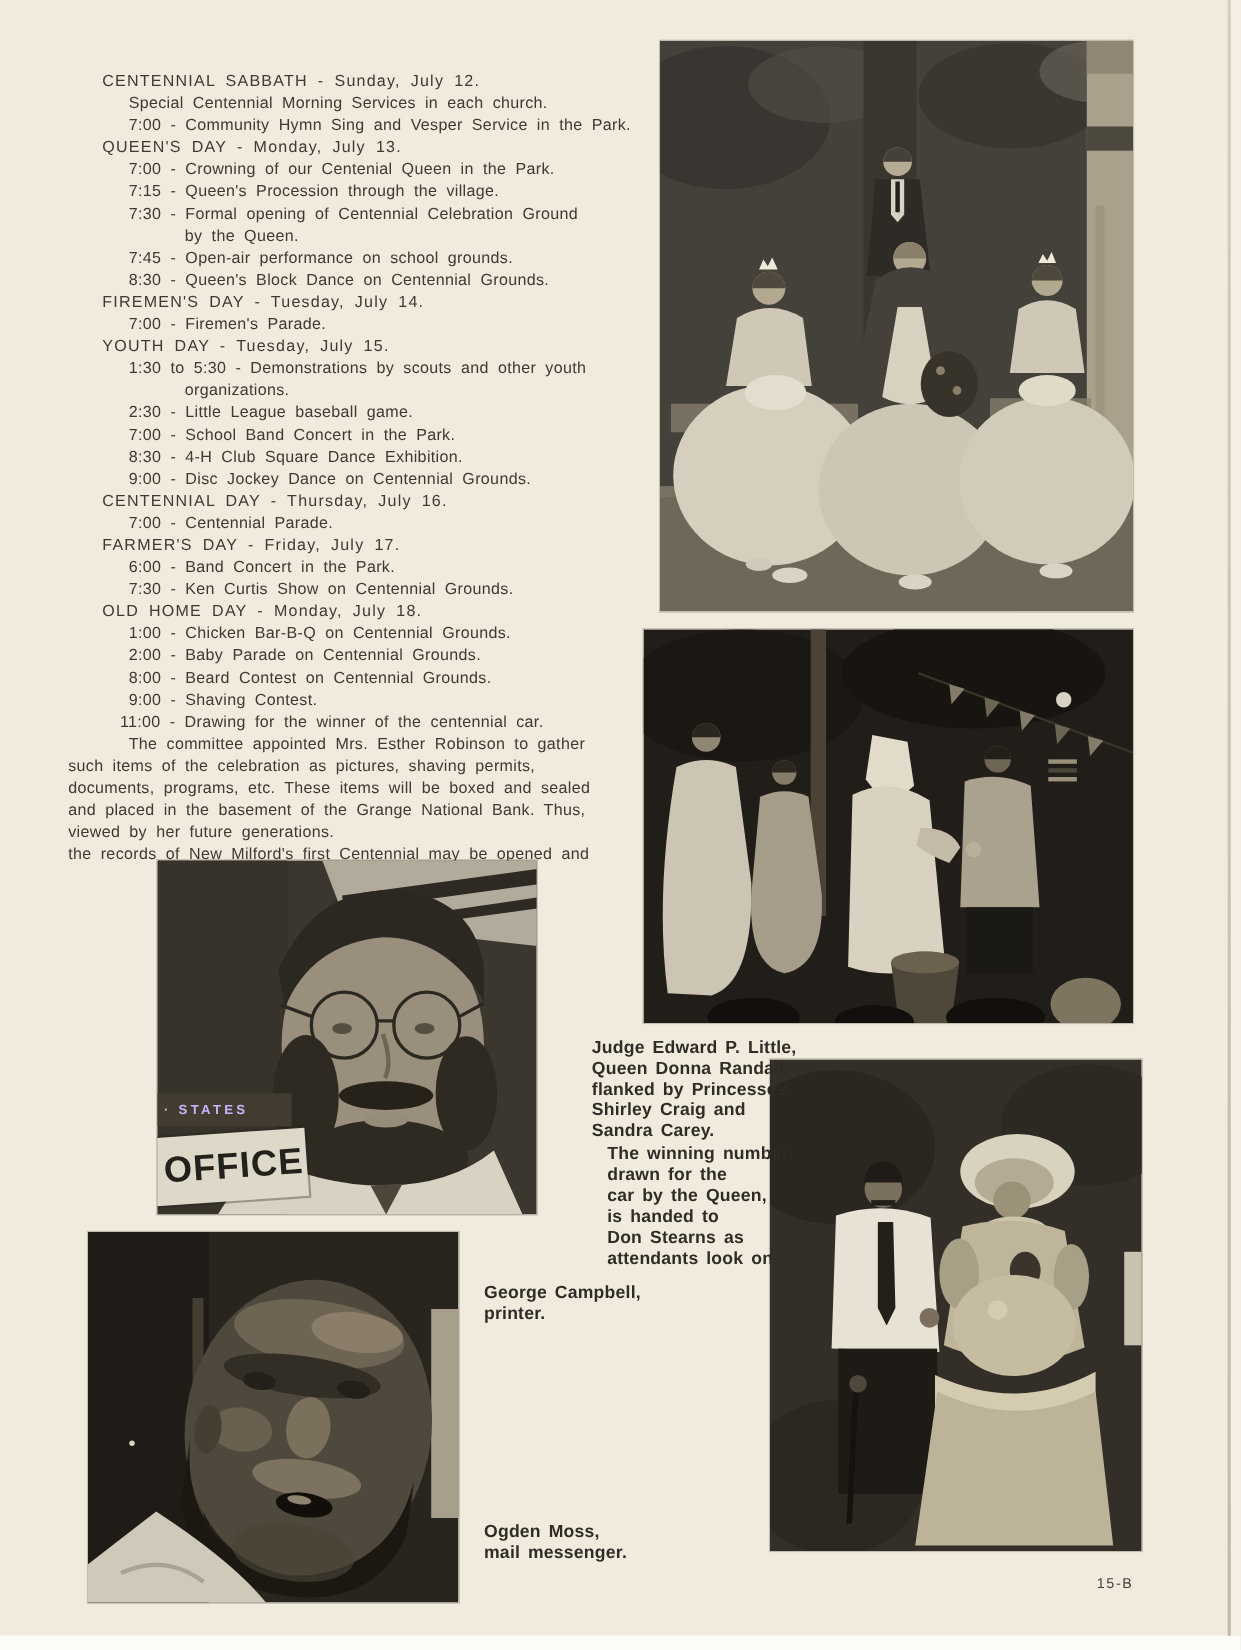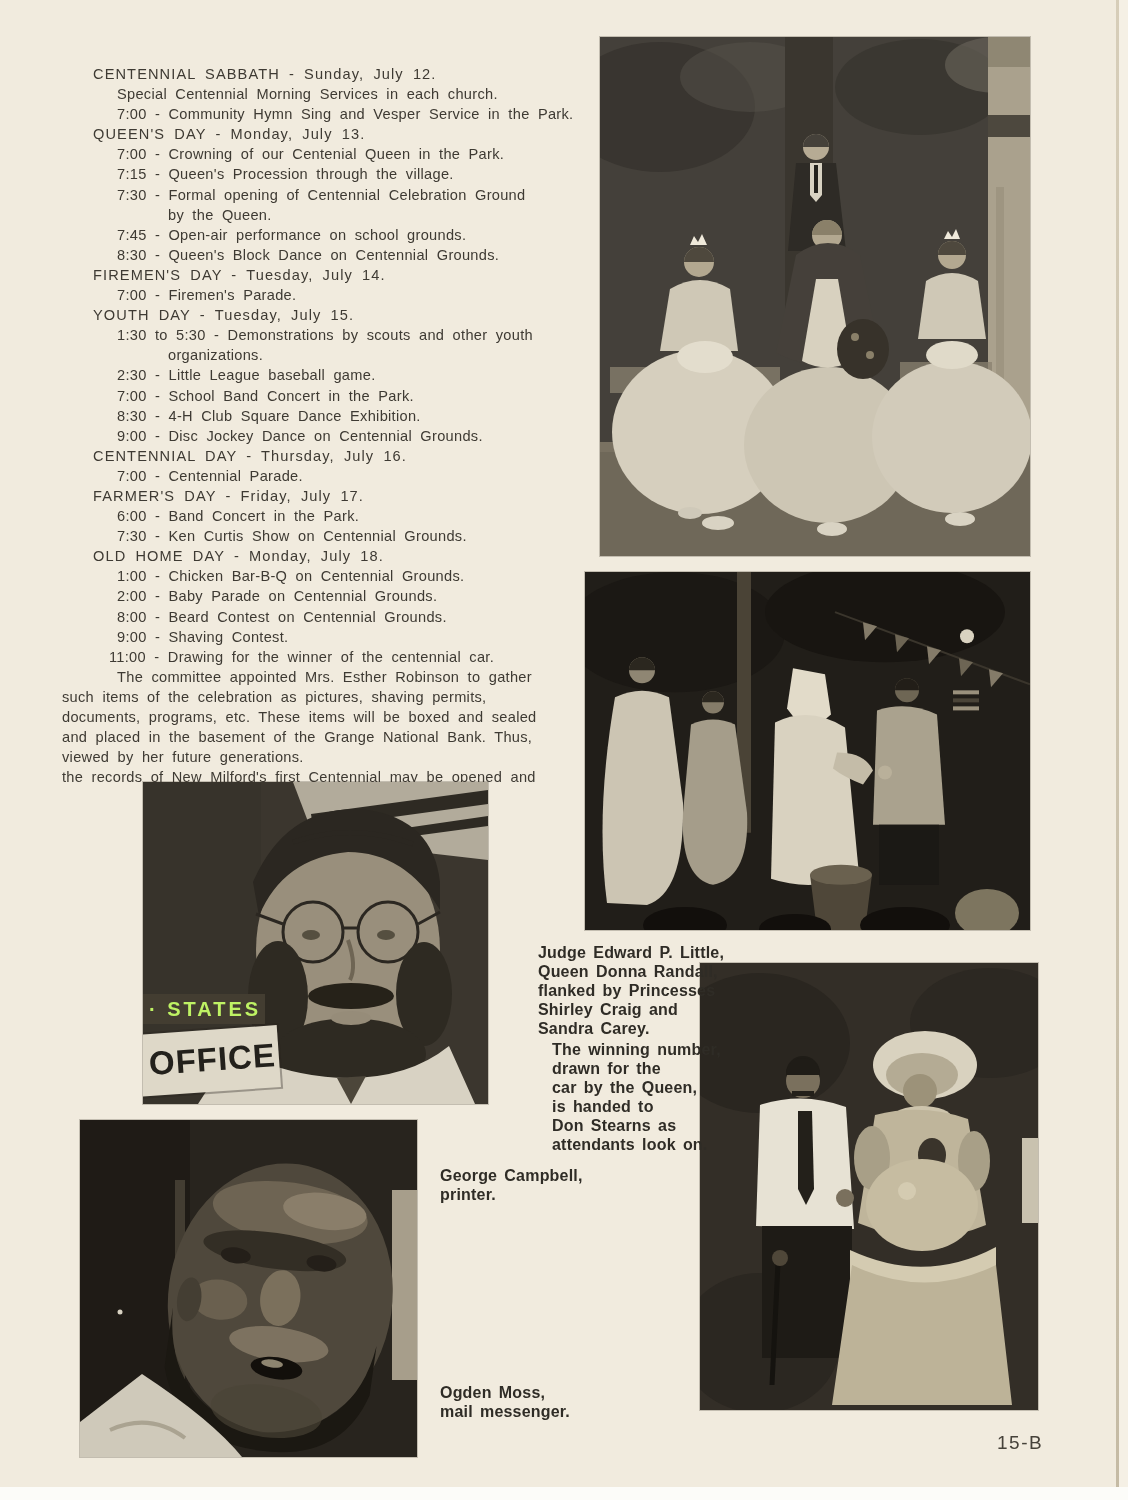--- a/index.html
+++ b/index.html
@@ -20,35 +20,35 @@
   .l-t2{padding-left:47px;}
   .l-c{padding-left:106px;}
   .l-b1{padding-left:55px;}
   .l-b{padding-left:0;}
 
   
   .caption{position:absolute;font-size:16px;line-height:19px;font-weight:bold;
            color:#2f2c26;letter-spacing:.2px;word-spacing:2.5px;}
   .cap-line{white-space:nowrap;}
 
-  .page-num{position:absolute;left:997px;top:1432px;font-size:19px;
+  .page-num{position:absolute;left:997px;top:1432px;font-size:13px;
             letter-spacing:1.5px;color:#46423a;}
 
   
   .photo{position:absolute;overflow:hidden;box-shadow:0 0 0 1px rgba(60,52,40,.25);}
   .photo svg{display:block;width:100%;height:100%;}
   .ph-queens{left:600px;top:37px;width:430px;height:519px;}
   .ph-drawing{left:585px;top:572px;width:445px;height:358px;}
   .ph-campbell{left:143px;top:782px;width:345px;height:322px;}
   .ph-moss{left:80px;top:1120px;width:337px;height:337px;}
   .ph-timmermans{left:700px;top:963px;width:338px;height:447px;}
 
   
   .p3-band{position:absolute;left:0;top:212px;width:122px;height:30px;background:#433d31;
-           color:#bef264;font-size:20px;font-weight:bold;letter-spacing:3px;line-height:30px;
+           color:#c4b5fd;font-size:12px;font-weight:bold;letter-spacing:3px;line-height:30px;
            padding-left:6px;box-sizing:border-box;overflow:hidden;white-space:nowrap;}
   .p3-sign{position:absolute;left:-6px;top:248px;width:142px;height:62px;background:#ded8c8;
            transform:rotate(-4deg);color:#23211c;font-size:33px;font-weight:bold;
            letter-spacing:1px;line-height:60px;padding-left:12px;box-sizing:border-box;
            overflow:hidden;white-space:nowrap;box-shadow:0 0 0 2px rgba(40,35,28,.35);}
 </style>
 </head>
 <body>
 
 <div class="page">

